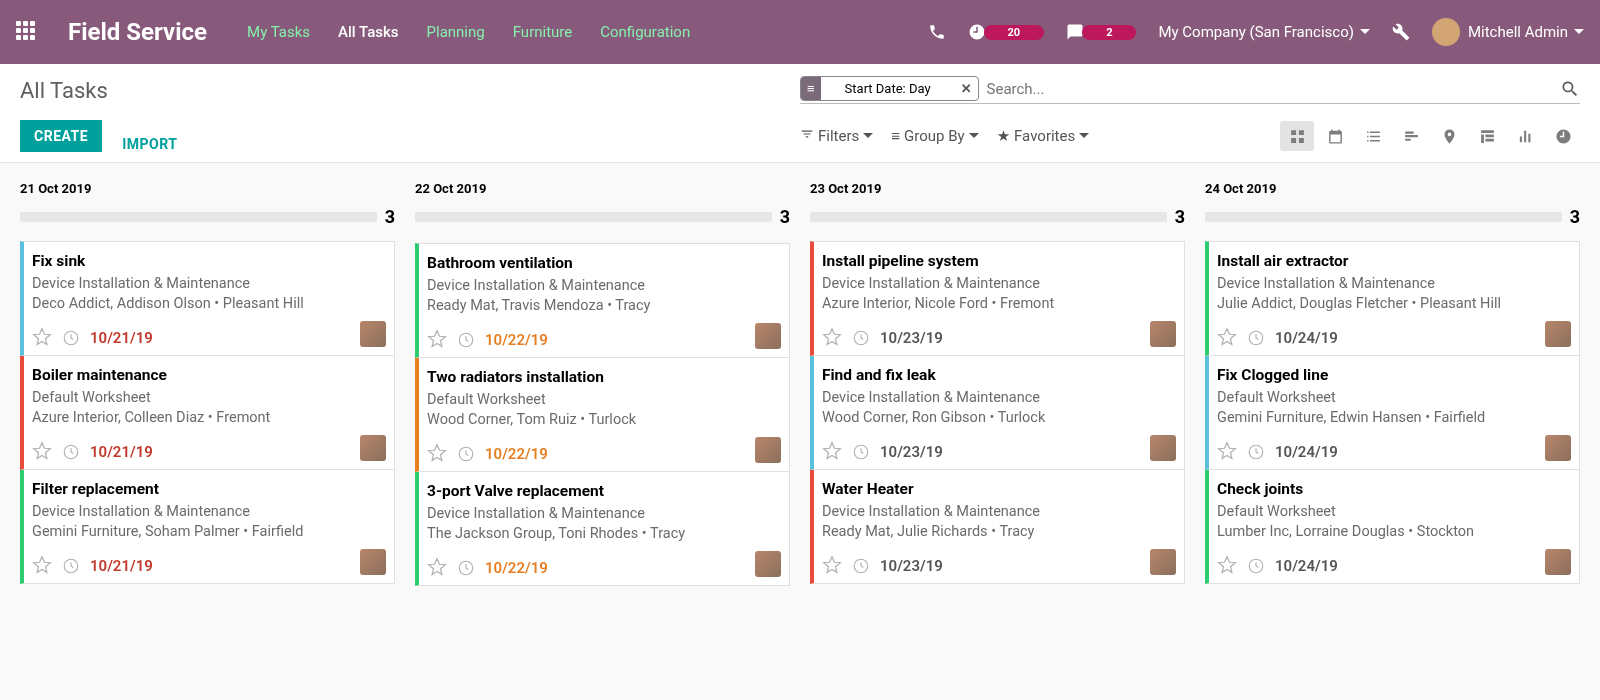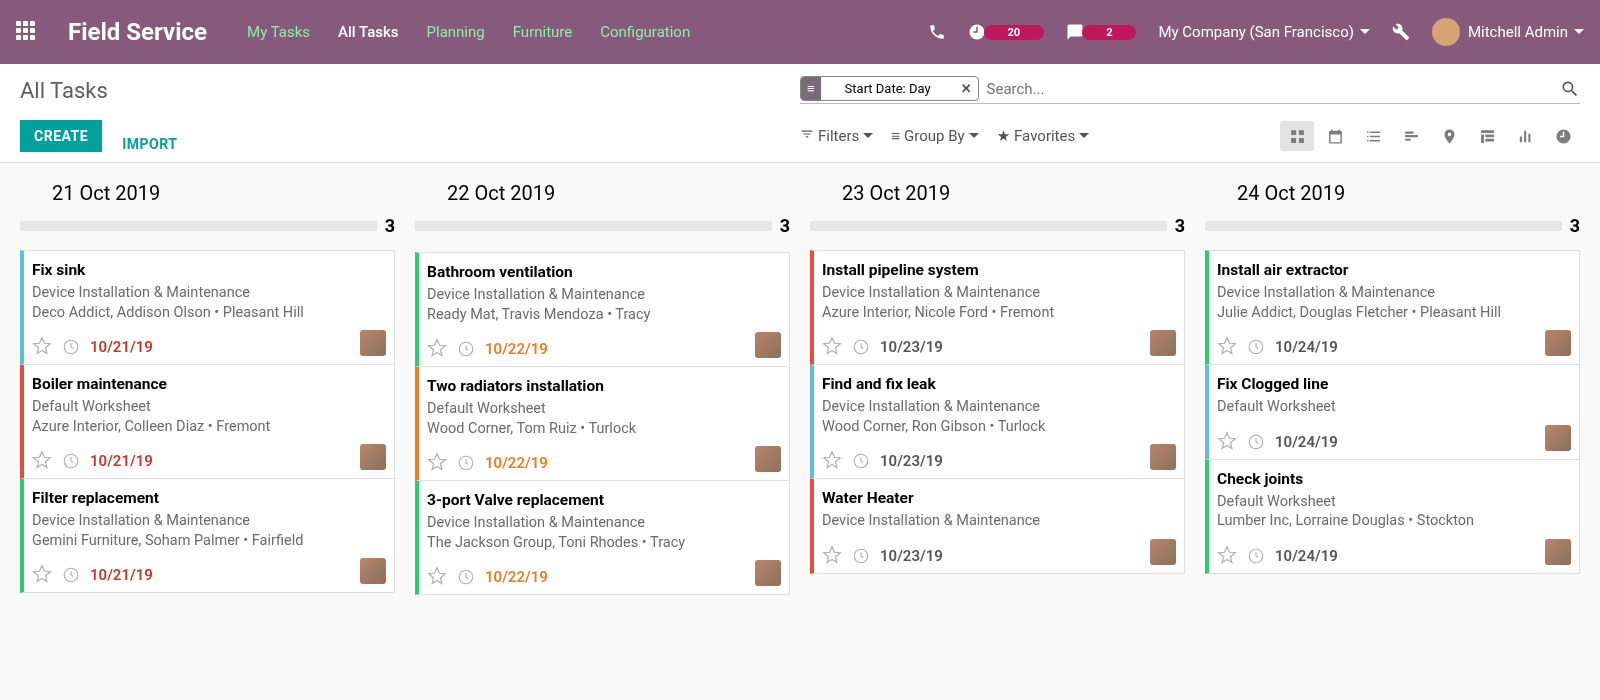--- a/index.html
+++ b/index.html
@@ -35,21 +35,21 @@
 .tool-group { display:flex; align-items:center; gap:18px; color:#555; font-size:15px; }
 .tool-item { display:flex; align-items:flex-start; gap:4px; cursor:pointer; }
 .view-buttons { display:flex; align-items:center; gap:4px; }
 .view-btn { width:34px; height:30px; display:flex; align-items:center; justify-content:center; cursor:pointer; border-radius:3px; color:#7d7d7d; }
 .view-btn.active { background:#e3e3e3; }
 .view-btn svg { width:17px; height:17px; fill:#7d7d7d; }
 
 
 .kanban { display:flex; gap:20px; padding:18px 20px; }
 .column { flex:1; min-width:0; }
-.col-title { font-size:20px; font-weight:400; margin-bottom:10px;margin-left:32px; }
+.col-title { font-size:13px; font-weight:700; margin-bottom:10px; }
 .col-bar { display:flex; align-items:center; gap:8px; margin-bottom:14px; }
 .col-bar .progress { flex:1; height:10px; background:#e6e6e6; border-radius:2px; }
 .col-bar .count { font-size:18px; font-weight:700; }
 .card { background:#fff; border:1px solid #e0e0e0; border-left:4px solid; padding:10px 8px 8px; margin-bottom:0px; }
 .card + .card { border-top:none; }
 .card:first-of-type { border-top-left-radius:4px; border-top-right-radius:4px; }
 .card .ct { font-weight:700; font-size:15.5px; margin-bottom:4px; }
 .card .sub { color:#6b6b6b; font-size:14.5px; line-height:1.35; }
 .card .foot { display:flex; align-items:flex-end; margin-top:8px; }
 .card .star { width:20px; height:20px; cursor:pointer; }
@@ -363,20 +363,21 @@
               <path d="M12 7v5l3 2"></path>
             </svg></span>
           <span class="date" style="color:#555">10/23/19</span>
           <span class="sp"></span>
           <span class="ava"></span>
         </div>
       </div>
       <div class="card" style="border-left-color: rgb(231, 76, 60);">
         <div class="ct">Water Heater</div>
         <div class="sub">Device Installation &amp; Maintenance</div>
+        <div class="sub">Ready Mat, Julie Richards • Tracy</div>
         <div class="foot">
           <span class="star"><svg viewBox="0 0 24 24">
               <path d="M12 17.3L6.2 21l1.6-6.8L2 9.3l7-.6L12 2l3 6.7 7 .6-5.8 4.9L17.8 21z"></path>
             </svg></span>
           <span class="clock"><svg viewBox="0 0 24 24">
               <circle cx="12" cy="12" r="9"></circle>
               <path d="M12 7v5l3 2"></path>
             </svg></span>
           <span class="date" style="color:#555">10/23/19</span>
           <span class="sp"></span>
@@ -403,20 +404,21 @@
               <path d="M12 7v5l3 2"></path>
             </svg></span>
           <span class="date" style="color:#555">10/24/19</span>
           <span class="sp"></span>
           <span class="ava"></span>
         </div>
       </div>
       <div class="card" style="border-left-color: rgb(91, 192, 222);">
         <div class="ct">Fix Clogged line</div>
         <div class="sub">Default Worksheet</div>
+        <div class="sub">Gemini Furniture, Edwin Hansen • Fairfield</div>
         <div class="foot">
           <span class="star"><svg viewBox="0 0 24 24">
               <path d="M12 17.3L6.2 21l1.6-6.8L2 9.3l7-.6L12 2l3 6.7 7 .6-5.8 4.9L17.8 21z"></path>
             </svg></span>
           <span class="clock"><svg viewBox="0 0 24 24">
               <circle cx="12" cy="12" r="9"></circle>
               <path d="M12 7v5l3 2"></path>
             </svg></span>
           <span class="date" style="color:#555">10/24/19</span>
           <span class="sp"></span>

